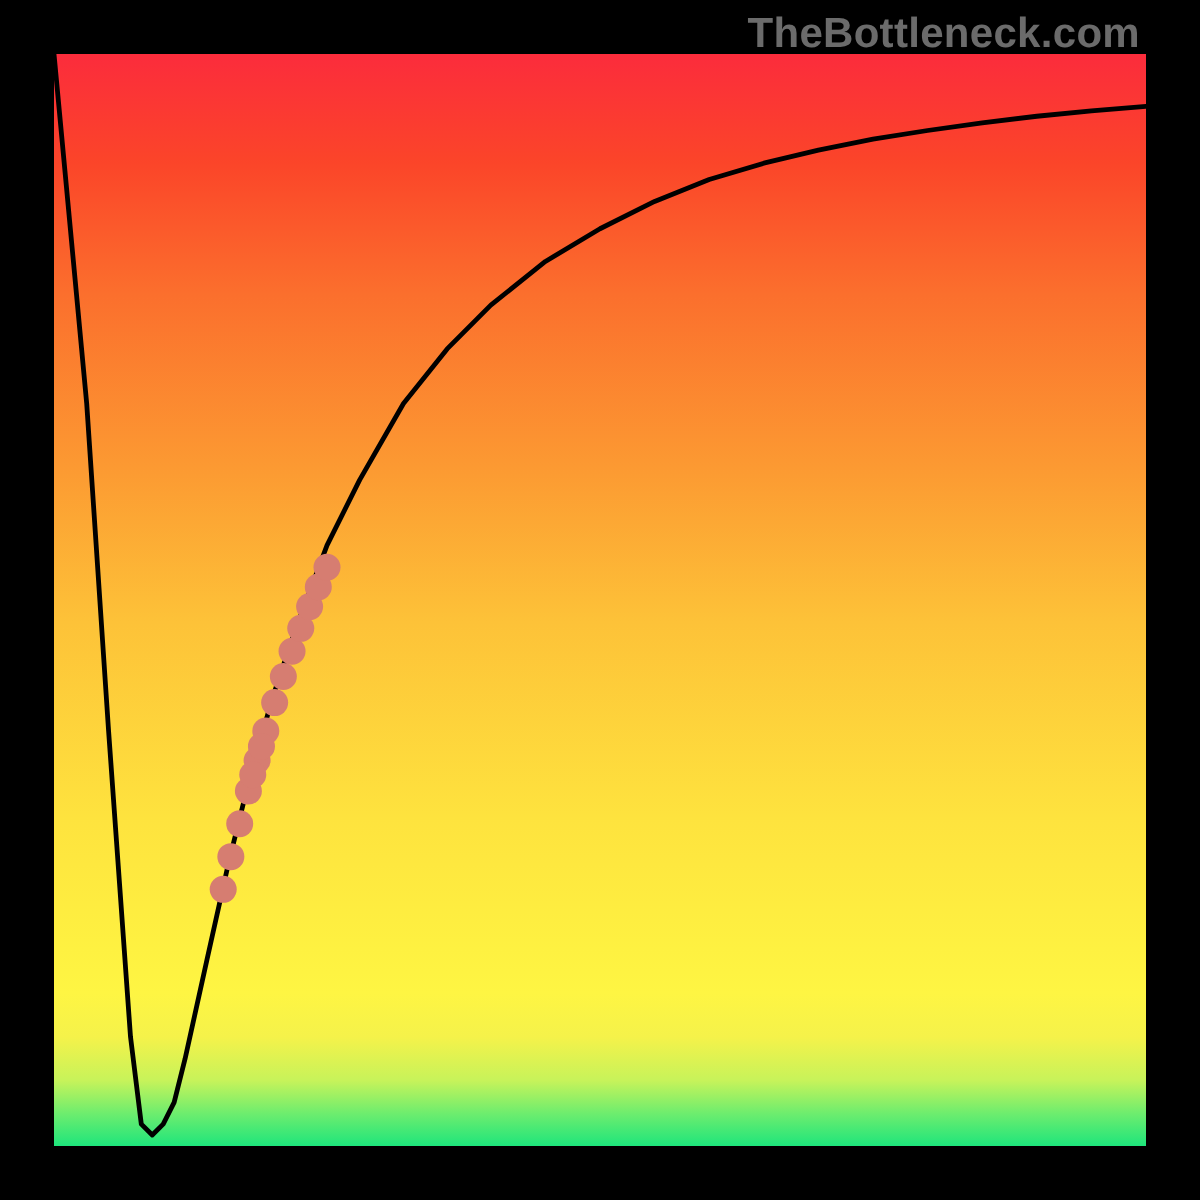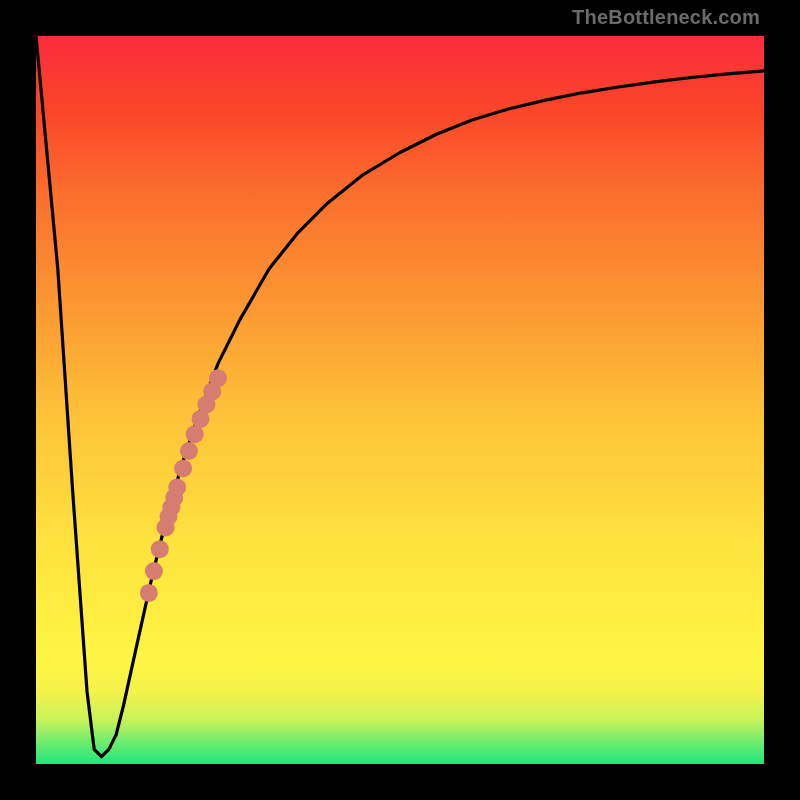--- a/index.html
+++ b/index.html
@@ -37,21 +37,21 @@
       #fc9a32 62%,
       #fb6f2d 78%,
       #fb4529 90%,
       #fb2c3c 100%
     );
   }
   .watermark {
     position: absolute;
     top: 6px;
     right: 40px;
-    font-size: 20px;
+    font-size: 28px;
     font-weight: bold;
     color: #6b6b6b;
     letter-spacing: 0.2px;
     user-select: none;
   }
   svg.curve {
     position: absolute;
     left: 0;
     top: 0;
     width: 728px;

